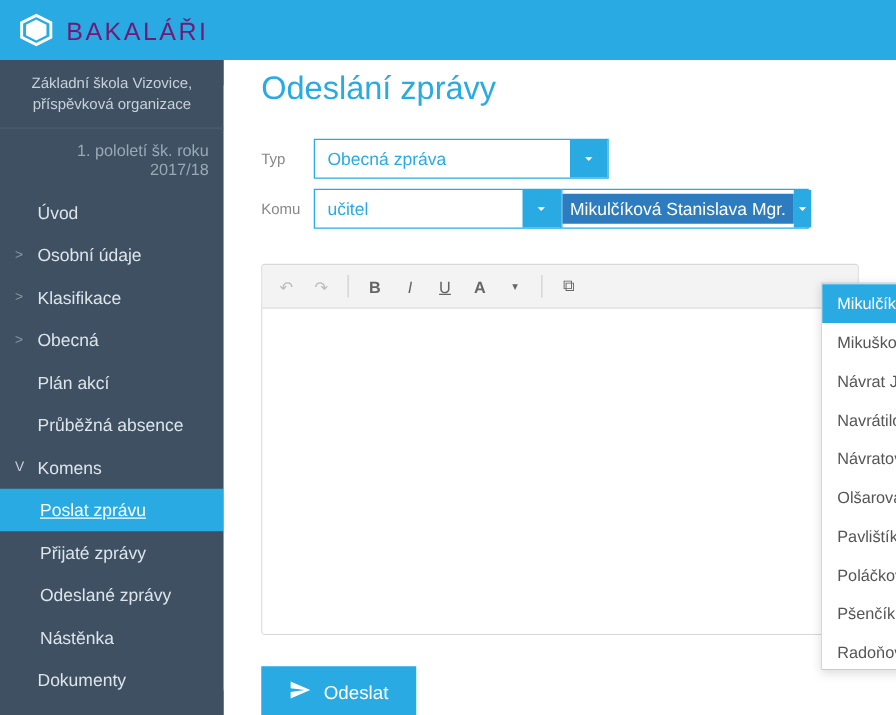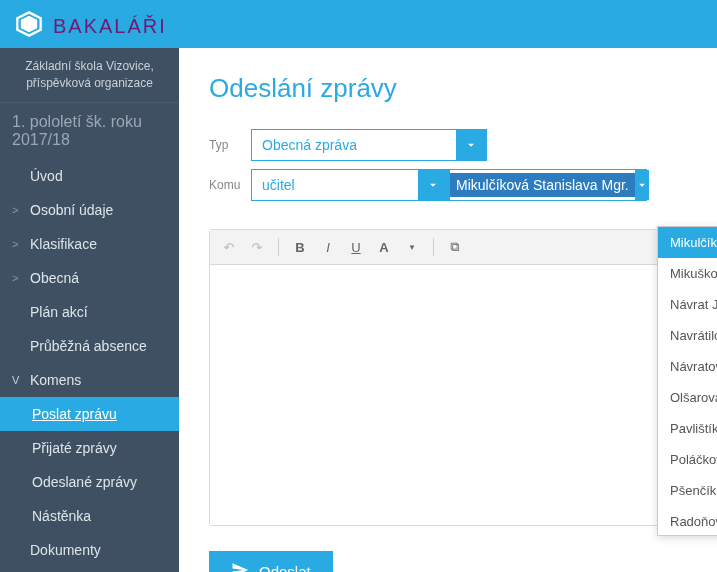--- a/index.html
+++ b/index.html
@@ -8,31 +8,31 @@
     .header { background: #2aaae2; height: 48px; display: flex; align-items: center; padding: 0 15px; }
     .logo { display: flex; align-items: flex-end; gap: 10px; color: #701a75; }
     .logo-icon { width: 28px; height: 28px; }
     .logo-text { font-size: 20px; font-weight: 300; letter-spacing: 2px; }
     
     .container { display: flex; height: calc(100% - 48px); }
     
     .sidebar { width: 190px; background: #3e5062; color: #c8d0d8; display: flex; flex-direction: column; }
     .school-info { padding: 10px 12px; text-align: center; font-size: 12px; color: #c8d0d8; border-bottom: 1px solid #4a5c6e; }
     .school-name { line-height: 1.4; }
-    .semester { padding: 10px 12px; font-size: 16px; color: #9aa8b6; }
+    .semester { padding: 10px 12px; font-size: 13px; color: #9aa8b6; text-align: right; }
     
     .nav { flex: 1; }
     .nav-item { display: flex; align-items: center; padding: 9px 12px; cursor: pointer; color: #dde4ea; font-size: 14px; }
     .nav-item.active { background: #2aaae2; color: #fff; text-decoration: underline; }
     .nav-item .chev { width: 18px; font-size: 11px; color: #8a98a6; }
     .nav-item.expanded .chev { color: #c8d0d8; }
     .nav-sub { padding-left: 32px; }
     .nav-sub.active { background: #2aaae2; color: #fff; }
     
-    .main { flex: 1; padding: 25px 30px; position: relative; background: #fff; border-radius: 21px; }
+    .main { flex: 1; padding: 7px 30px; position: relative; background: #fff; border-radius: 21px; }
     .page-title { color: #2aaae2; font-size: 26px; font-weight: 400; margin-bottom: 25px; }
     
     .form-row { display: flex; align-items: center; margin-bottom: 8px; }
     .form-label { width: 42px; color: #888; font-size: 12px; }
     .select { border: 1px solid #2aaae2; height: 32px; display: flex; align-items: center; background: #fff; }
     .select-text { padding: 0 10px; color: #2aaae2; flex: 1; font-size: 14px; }
     .select-arrow { width: 30px; height: 100%; background: #2aaae2; display: flex; align-items: center; justify-content: center; color: #fff; cursor: pointer; }
     .select-arrow svg { width: 14px; height: 14px; }
     .select-type { width: 236px; }
     .select-role { width: 198px; }

